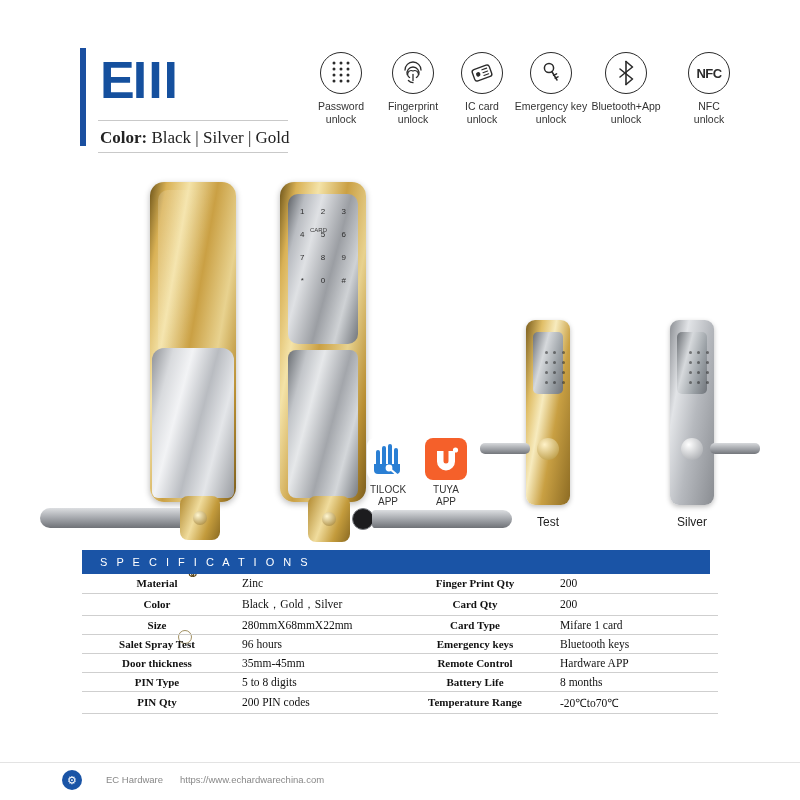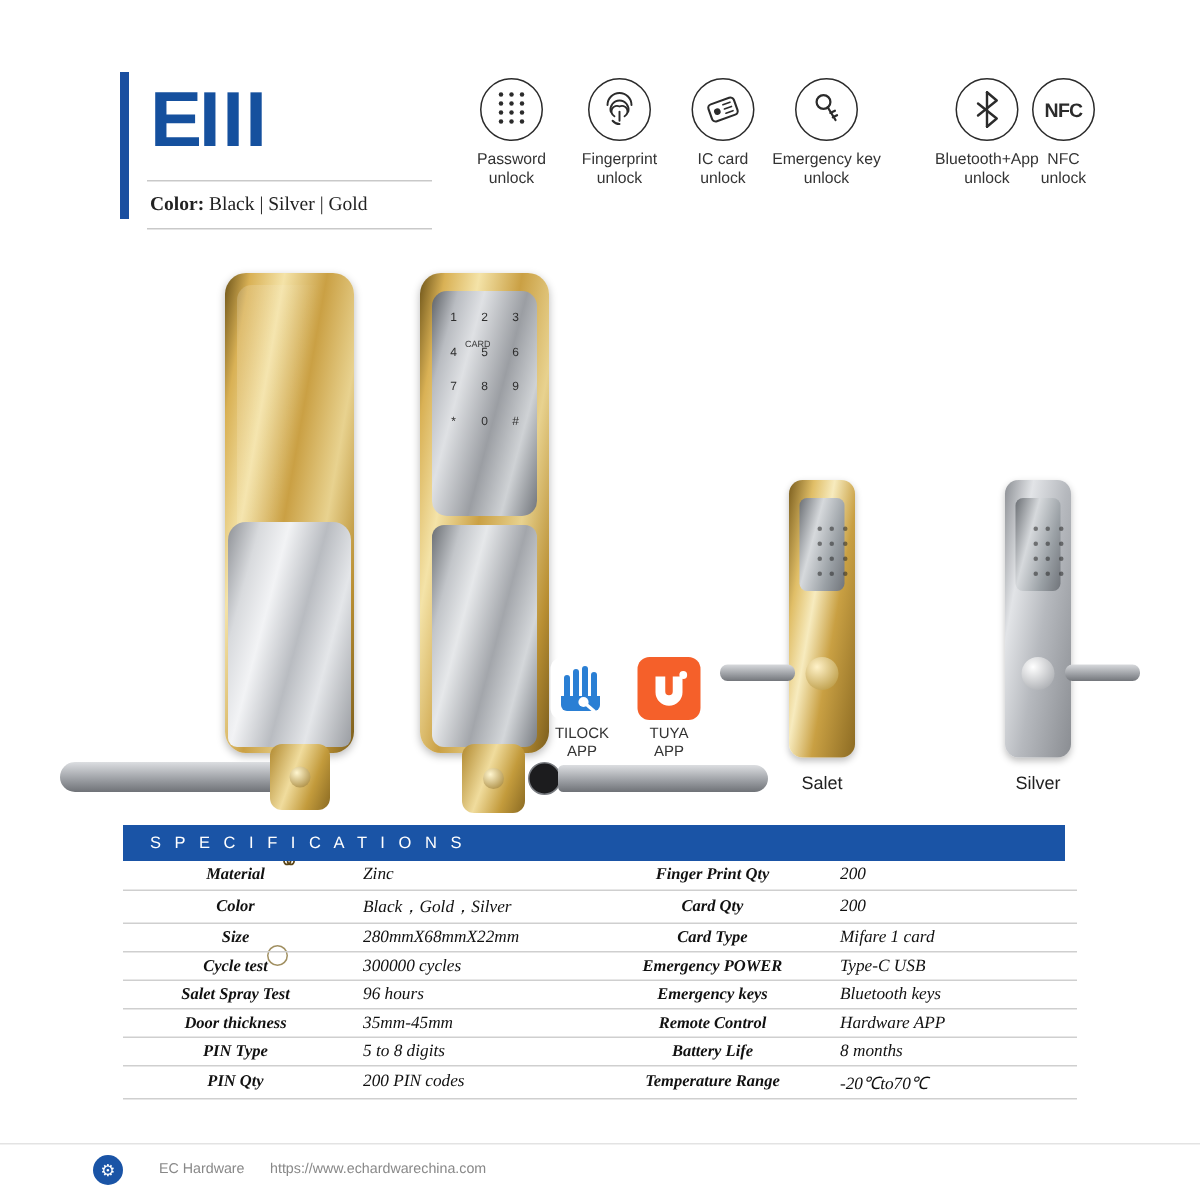--- a/index.html
+++ b/index.html
@@ -23,21 +23,21 @@
     font-weight:bold; font-size:52px; letter-spacing:-2px;
     color:#15509e; line-height:56px;
   }
   .brand-logo .bars { letter-spacing:1px; }
 
   .brand-rule { position:absolute; left:98px; top:120px; width:190px; height:1px; background:#c9c9c9; }
   .brand-rule2 { position:absolute; left:98px; top:152px; width:190px; height:1px; background:#c9c9c9; }
 
   .color-line {
     position:absolute; left:100px; top:128px; width:210px;
-    font-size:13px; color:#222;
+    font-size:17px; color:#222;
   }
   .color-line b { font-weight:bold; }
 
   
   .features { position:absolute; left:300px; top:52px; width:490px; height:110px; }
   .feature {
     position:absolute; width:82px; text-align:center;
     font-family:"Liberation Sans", sans-serif;
     font-size:10.5px; color:#333; line-height:13px;
   }
@@ -159,21 +159,21 @@
   .variant .cap { margin-top:10px; display:block; }
 
   
   .spec-wrap { position:absolute; left:82px; top:550px; width:636px; }
   .spec-head {
     position:relative; height:24px; background:#1a54a6; color:#fff;
     font-family:"Liberation Sans", sans-serif; font-size:11px; letter-spacing:3px;
     display:flex; align-items:center; padding-left:18px;
   }
   .spec-head:after{ content:""; position:absolute; right:-0px; top:0; width:8px; height:24px; background:#ffffff; }
-  .spec-table { width:100%; border-collapse:collapse; font-size:11.5px;font-style:italic; }
+  .spec-table { width:100%; border-collapse:collapse; font-size:11.5px; }
   .spec-table td { padding:3px 4px; border-bottom:1px solid #cfcfcf; height:19px; }
   .k { width:150px; text-align:center; font-weight:bold; font-size:11px; }
   .v { width:168px; padding-left:10px !important; }
   .spec-table tr:last-child td { border-bottom:1px solid #cfcfcf; }
 
   
   .footer { position:absolute; left:0; top:762px; width:800px; height:38px; border-top:1px solid #e3e3e3; }
   .f-logo {
     position:absolute; left:62px; top:770px; width:20px; height:20px; border-radius:50%;
     background:#1a54a6; color:#fff; font-family:"Liberation Sans", sans-serif;
@@ -267,21 +267,21 @@
             <path d="M11.8 10.5 L17 19"></path>
             <path d="M13.6 14.3 L16.6 12.8"></path>
             <path d="M15.2 17.2 L18 15.8"></path>
           </svg>
         </span>
       </span>
       <span class="lbl">Emergency key</span>
       <span class="lbl">unlock</span>
     </div>
 
-    <div class="feature" style="left:285px;top:0px;margin-left:32px;">
+    <div class="feature" style="left:285px;top:0px;">
       <span class="circ">
         <span class="ic">
           <svg width="18" height="26" viewBox="0 0 18 26" fill="none" stroke="#2b2b2b" stroke-width="1.6" stroke-linecap="round" stroke-linejoin="round">
             <path d="M9 1.5v23"></path>
             <path d="M9 1.5 L15.5 7 L3 17"></path>
             <path d="M9 24.5 L15.5 19 L3 9"></path>
           </svg>
         </span>
       </span>
       <span class="lbl">Bluetooth+App</span>
@@ -379,21 +379,21 @@
               <i></i>
               <i></i>
               <i></i>
               <i></i>
               <i></i>
           </div>
         </div>
         <div class="v-knob"></div>
         <div class="v-handle" style="left:-46px;width:50px;"></div>
       </div>
-      <span class="cap">Salet</span>
+      <span class="cap">Test</span>
     </div>
 
 
     <div class="variant" style="left:144px;top:0px;">
       <div class="v-body v-silver">
         <div class="v-screen">
           <div class="v-pad">
             <i></i>
               <i></i>
               <i></i>
@@ -433,26 +433,20 @@
         <td class="k">Card Qty</td>
         <td class="v">200</td>
       </tr>
       <tr>
         <td class="k">Size</td>
         <td class="v">280mmX68mmX22mm</td>
         <td class="k">Card Type</td>
         <td class="v">Mifare 1 card</td>
       </tr>
       <tr>
-        <td class="k">Cycle test</td>
-        <td class="v">300000 cycles</td>
-        <td class="k">Emergency POWER</td>
-        <td class="v">Type-C USB</td>
-      </tr>
-      <tr>
         <td class="k">Salet Spray Test</td>
         <td class="v">96 hours</td>
         <td class="k">Emergency keys</td>
         <td class="v">Bluetooth keys</td>
       </tr>
       <tr>
         <td class="k">Door thickness</td>
         <td class="v">35mm-45mm</td>
         <td class="k">Remote Control</td>
         <td class="v">Hardware APP</td>

